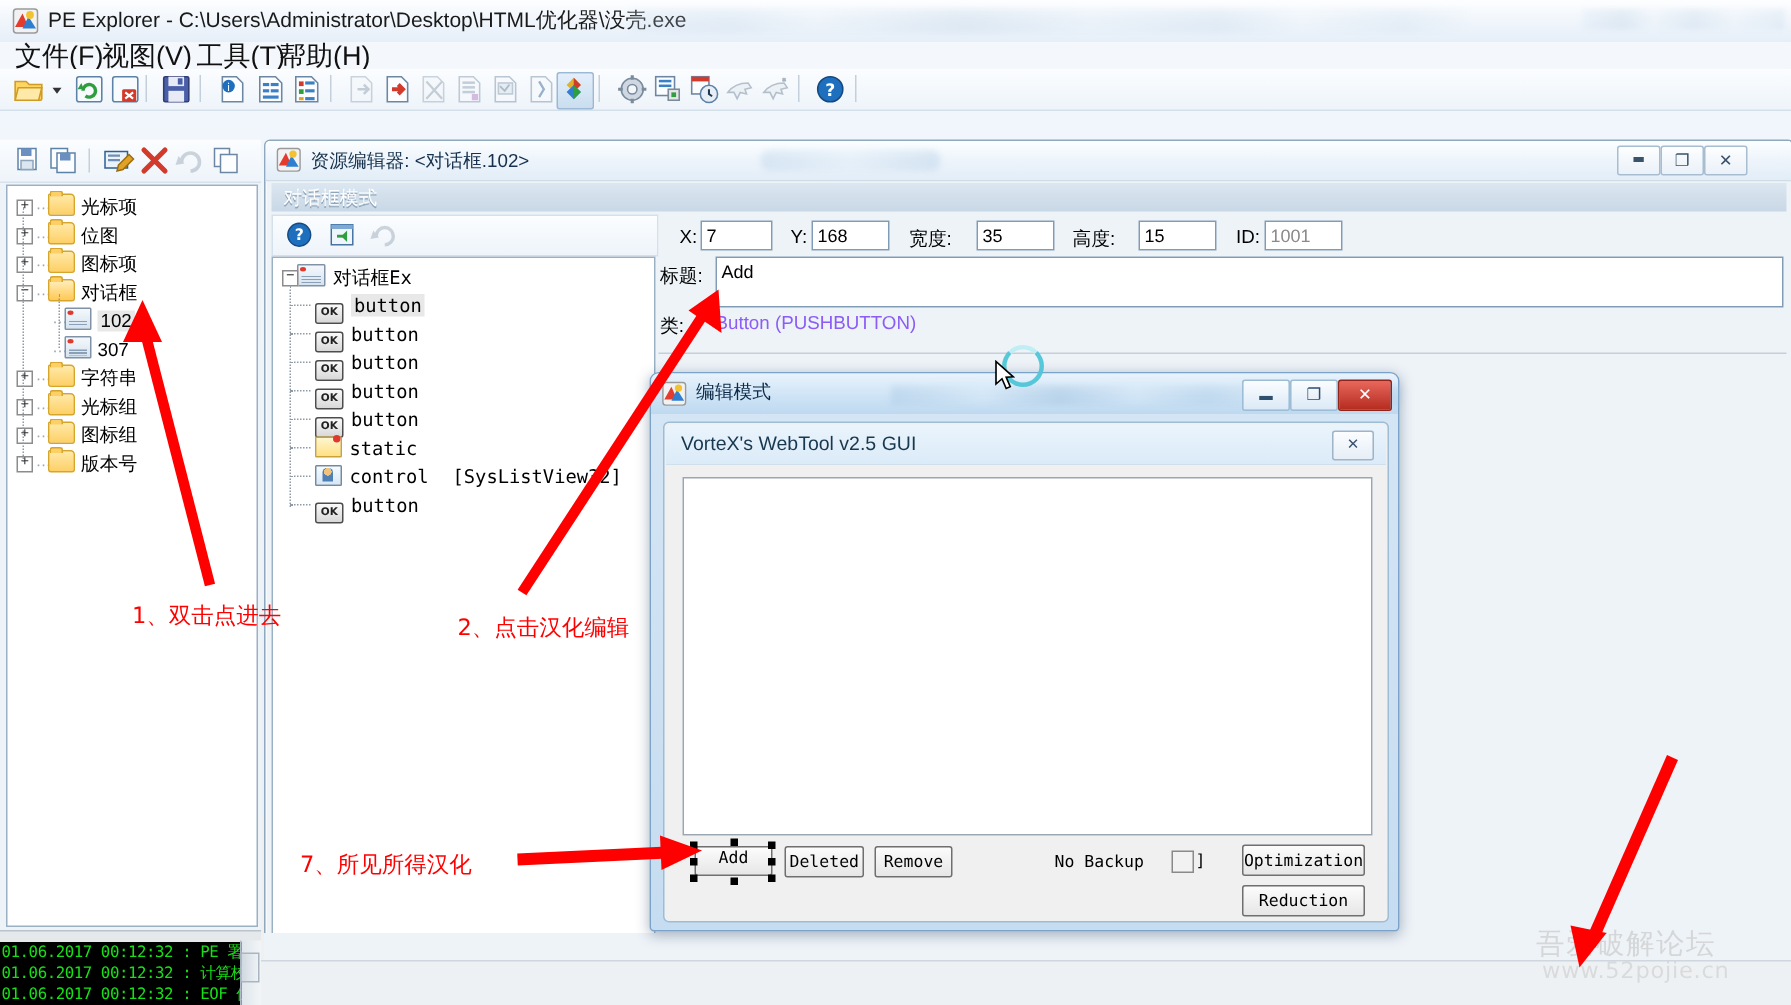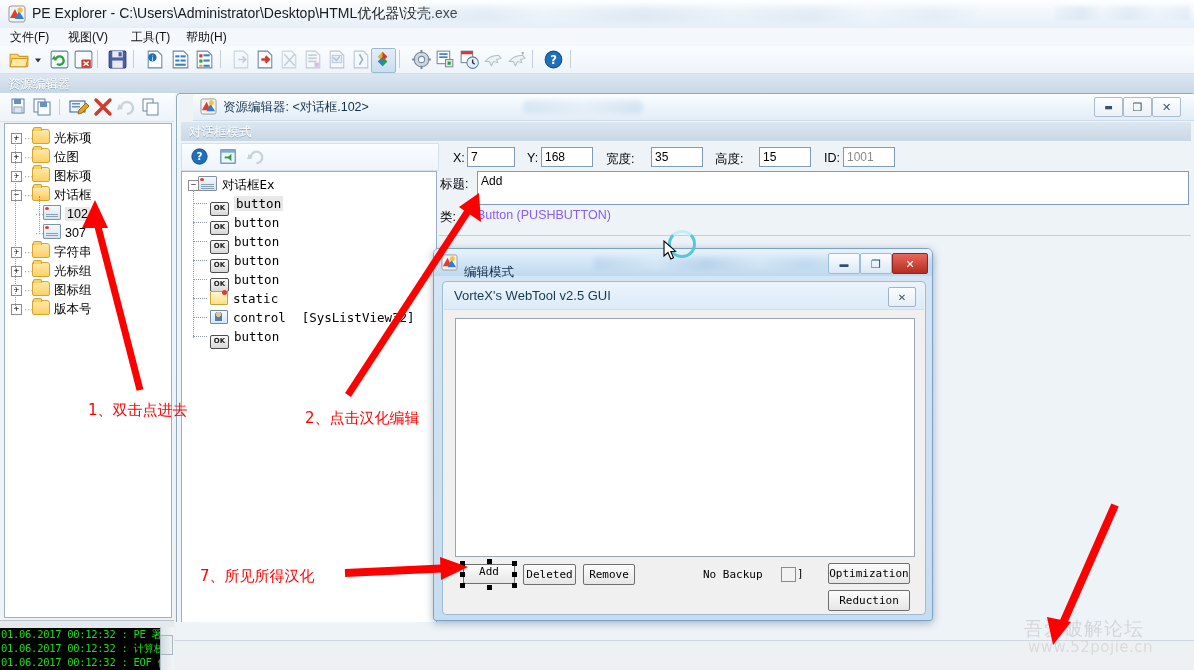--- a/index.html
+++ b/index.html
@@ -26,21 +26,21 @@
     background:linear-gradient(90deg,#cfe0f2 0%,#b9cfe6 12%,#e7f0f8 22%,#a9c3dd 40%,
       #dce8f4 55%,#b5cce4 70%,#eef4fa 80%,#c2d6ea 92%,#eef4fa 100%);}
   #title-ghost2{position:absolute;left:1055px;top:6px;width:135px;height:14px;
     opacity:.20;filter:blur(1.6px);
     background:linear-gradient(90deg,#cfe0f2 0%,#9fbcd8 20%,#e7f0f8 35%,#a9c3dd 55%,#e7f0f8 75%,#b5cce4 100%);}
 
   
   #menubar{position:absolute;left:0;top:28px;width:1194px;height:19px;
     background:#f4f8fc;}
   .menu-item{position:absolute;top:1px;height:17px;line-height:17px;
-    font-size:12px;color:#111;padding:0 4px;cursor:default;}
+    font-size:18px;color:#111;padding:0 4px;cursor:default;}
 
   
   #toolbar{position:absolute;left:0;top:46px;width:1194px;height:27px;
     background:linear-gradient(180deg,#fbfdff 0%,#eef4fa 100%);
     border-bottom:1px solid #d3dfe9;}
   .tbtn{position:absolute;top:2px;width:23px;height:23px;}
   .tsep{position:absolute;top:4px;width:1px;height:18px;background:#c3cfdb;}
   .tbsel{border:1px solid #9bb8d4;background:linear-gradient(180deg,#e3eefa,#c9deef);border-radius:2px;}
 
   
@@ -85,21 +85,21 @@
     letter-spacing:-0.3px;}
   #log-scroll{position:absolute;right:0;top:7px;width:13px;height:43px;
     background:linear-gradient(90deg,#dfe5ea,#f2f5f8);border-left:1px solid #b0bcc8;}
   #log-thumb{position:absolute;right:1px;top:8px;width:11px;height:18px;
     background:linear-gradient(90deg,#cfd8e0,#eef2f6);border:1px solid #a9b6c2;}
 
   
   #res-win{position:absolute;left:176px;top:93px;width:1018px;height:547px;
     background:#eef3f8;border:1px solid #8ea8c0;border-radius:4px 4px 0 0;
     box-shadow:0 0 0 1px rgba(255,255,255,.6) inset;}
-  #res-title{position:absolute;left:16px;top:0;right:0;height:26px;
+  #res-title{position:absolute;left:0;top:0;right:0;height:26px;
     background:linear-gradient(180deg,#fcfeff 0%,#edf4fb 50%,#e3edf7 100%);
     border-bottom:1px solid #cfdde9;border-radius:3px 3px 0 0;}
   #res-title-icon{position:absolute;left:7px;top:4px;width:17px;height:17px;}
   #res-title-text{position:absolute;left:30px;top:5px;font-size:12.5px;color:#15314d;white-space:nowrap;}
   #res-title-ghost{position:absolute;left:330px;top:6px;width:120px;height:14px;opacity:.3;filter:blur(2px);
     background:linear-gradient(90deg,#a8c6e4,#d8e8f6,#9fc0de);border-radius:6px;}
   .winbtn{position:absolute;top:3px;width:27px;height:18px;
     background:linear-gradient(180deg,#fdfeff,#eaf1f8);
     border:1px solid #a8bdd0;border-radius:2px;}
   .winbtn .g{position:absolute;left:50%;top:50%;transform:translate(-50%,-50%);
@@ -146,21 +146,21 @@
   .pinput.ro{color:#8a8a8a;}
 
   
   #edit-win{position:absolute;left:433px;top:248px;width:498px;height:371px;
     background:linear-gradient(180deg,#d5e6f5 0%,#c6dcf0 100%);
     border:1px solid #7ba3c9;border-radius:6px 6px 3px 3px;
     box-shadow:0 2px 9px rgba(20,50,80,.35);}
   #edit-title{position:absolute;left:0;top:0;right:0;height:27px;
     background:linear-gradient(180deg,#e8f3fc 0%,#cfe4f6 55%,#bed9ef 100%);border-radius:5px 5px 0 0;}
   #edit-title-icon{position:absolute;left:7px;top:5px;width:17px;height:17px;}
-  #edit-title-text{position:absolute;left:30px;top:15px;font-size:12.5px;color:#0d2b47;}
+  #edit-title-text{position:absolute;left:30px;top:4px;font-size:12.5px;color:#0d2b47;}
   #edit-ghost{position:absolute;left:160px;top:8px;width:340px;height:13px;opacity:.25;filter:blur(2px);
     background:linear-gradient(90deg,#8fb6d8 0%,#e0eef8 18%,#7ea7cc 33%,#dbeaf6 48%,#9dbfdd 62%,#e6f1fa 78%,#8fb6d8 100%);}
   .ewb{position:absolute;top:4px;width:30px;height:19px;border:1px solid #9dbcd6;border-radius:2px;
     background:linear-gradient(180deg,#fbfdff,#dbe9f6);}
   .ewb .g{position:absolute;left:50%;top:50%;transform:translate(-50%,-50%);font-size:11px;color:#2f4f6e;line-height:1;}
   #ewb-close{background:linear-gradient(180deg,#e8675c,#b52c20);border:1px solid #91241a;}
   #ewb-close .g{color:#fff;font-weight:bold;}
 
   
   #prev-dlg{position:absolute;left:8px;top:32px;width:482px;height:332px;
@@ -341,23 +341,20 @@
       <path d="M15 4l2 2M17 4l-2 2" stroke="#6f8297" stroke-width="1.2"></path>
     </svg>
     <div class="tsep" style="left:532px"></div>
     <svg class="tbtn" style="left:542px" viewBox="0 0 22 22">
       <circle cx="11" cy="11" r="8" fill="#1f6fbf" stroke="#144a80"></circle>
       <text x="11" y="15" font-size="11" fill="#fff" text-anchor="middle" font-family="DejaVu Sans" font-weight="bold">?</text>
     </svg>
     <div class="tsep" style="left:570px"></div>
   </div>
 
-  <div id="section-bar">
-    <span>资源编辑器</span>
-  </div>
 
   <div id="left-panel">
     <div id="left-toolbar">
       <svg class="ltbtn" style="left:8px" viewBox="0 0 22 22">
         <rect x="4" y="3" width="12" height="14" fill="#fbfdff" stroke="#5d82a8"></rect>
         <rect x="6" y="3" width="7" height="5" fill="#6c8fc2"></rect>
         <rect x="6" y="11" width="8" height="6" fill="#dbe6ef" stroke="#8da4bc"></rect>
       </svg>
       <svg class="ltbtn" style="left:32px" viewBox="0 0 22 22">
         <rect x="2" y="3" width="11" height="13" fill="#fbfdff" stroke="#5d82a8"></rect>

